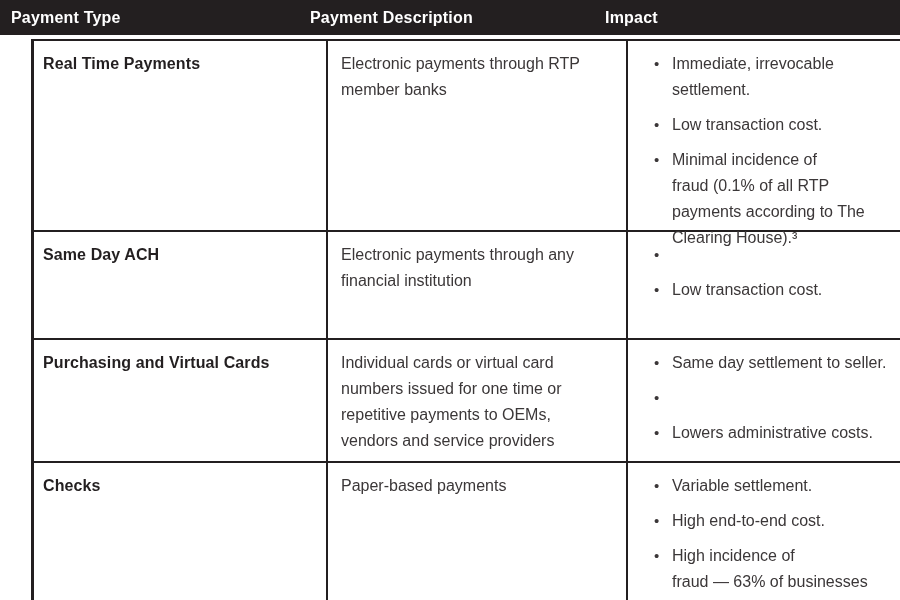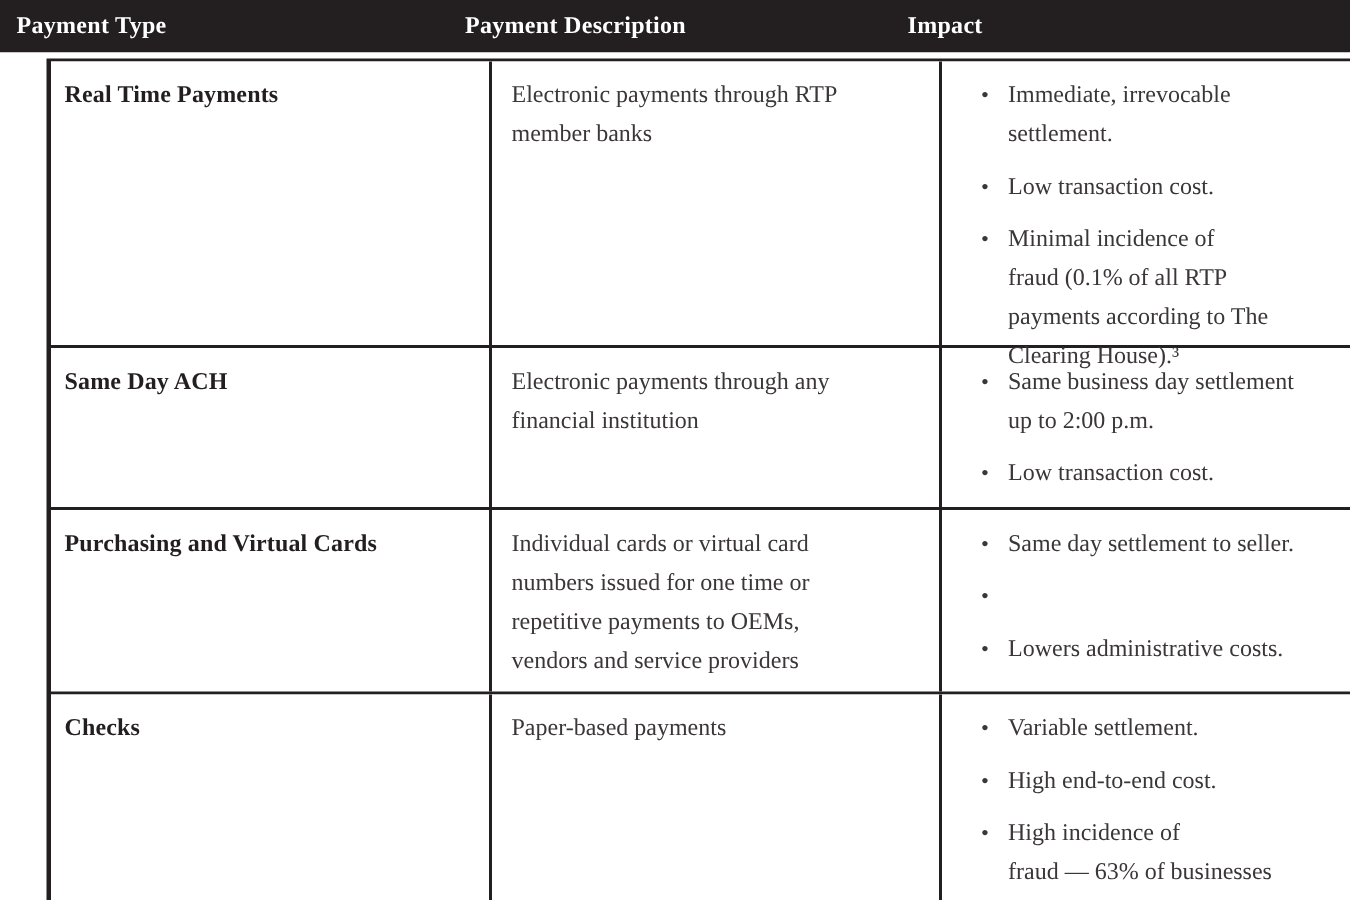--- a/index.html
+++ b/index.html
@@ -1,15 +1,15 @@
 <!DOCTYPE html>
 <html><head>
 <meta charset="utf-8">
 <style>
-  * { margin:0; padding:0; box-sizing:border-box;font-family:Liberation Serif, serif; }
+  * { margin:0; padding:0; box-sizing:border-box; }
   html,body { background:#ffffff; }
   .page {
     width:900px; height:600px;
     background:#ffffff;
     font-family:"Liberation Sans", sans-serif;
     overflow:hidden;
   }
   .thead {
     height:35px;
     background:#231f20;
@@ -114,22 +114,20 @@
     </div>
 
     <div class="trow r2">
       <div class="cell c1">Same Day ACH</div>
       <div class="cell c2">Electronic payments through any
 financial institution</div>
       <div class="cell c3">
         <ul class="impacts">
           <li>
               <span class="dot">•</span>
-              <span class="itext">Same business day settlement
-up to 2:00 p.m.</span>
             </li>
           <li>
               <span class="dot">•</span>
               <span class="itext">Low transaction cost.</span>
             </li>
         </ul>
       </div>
     </div>
 
     <div class="trow r3">

